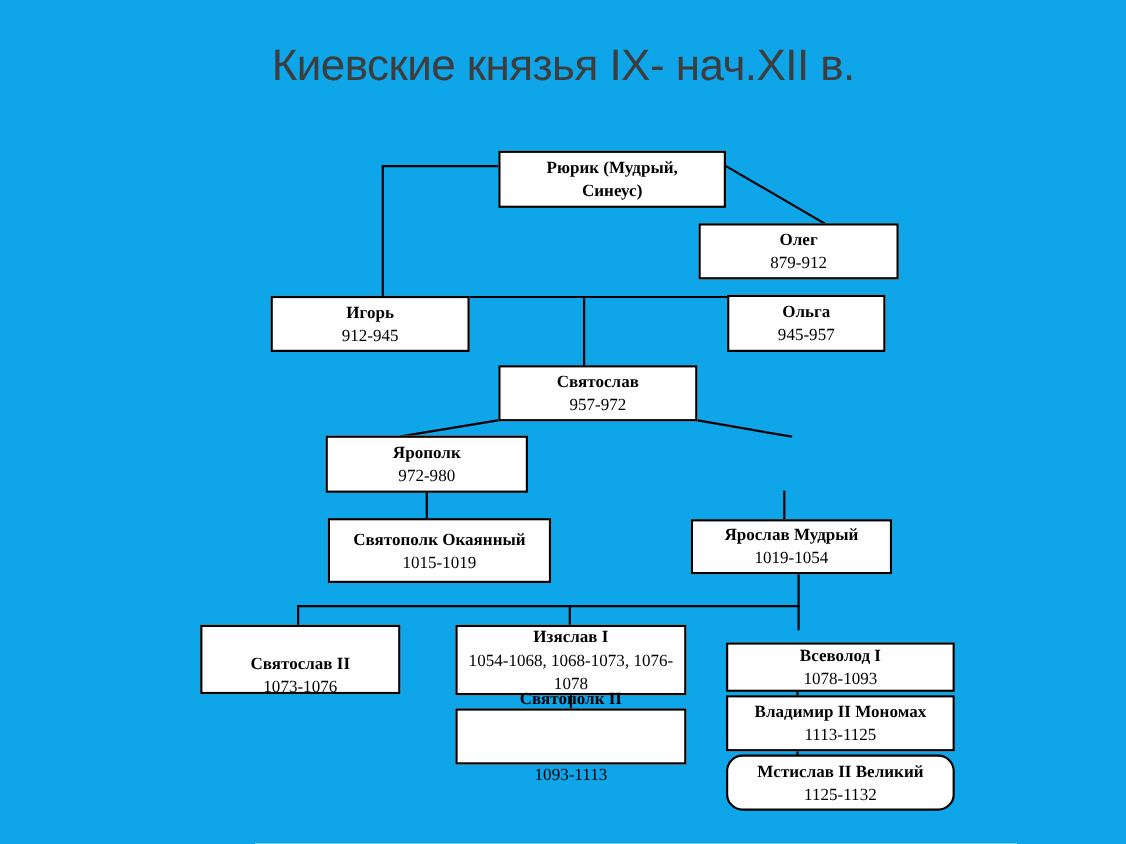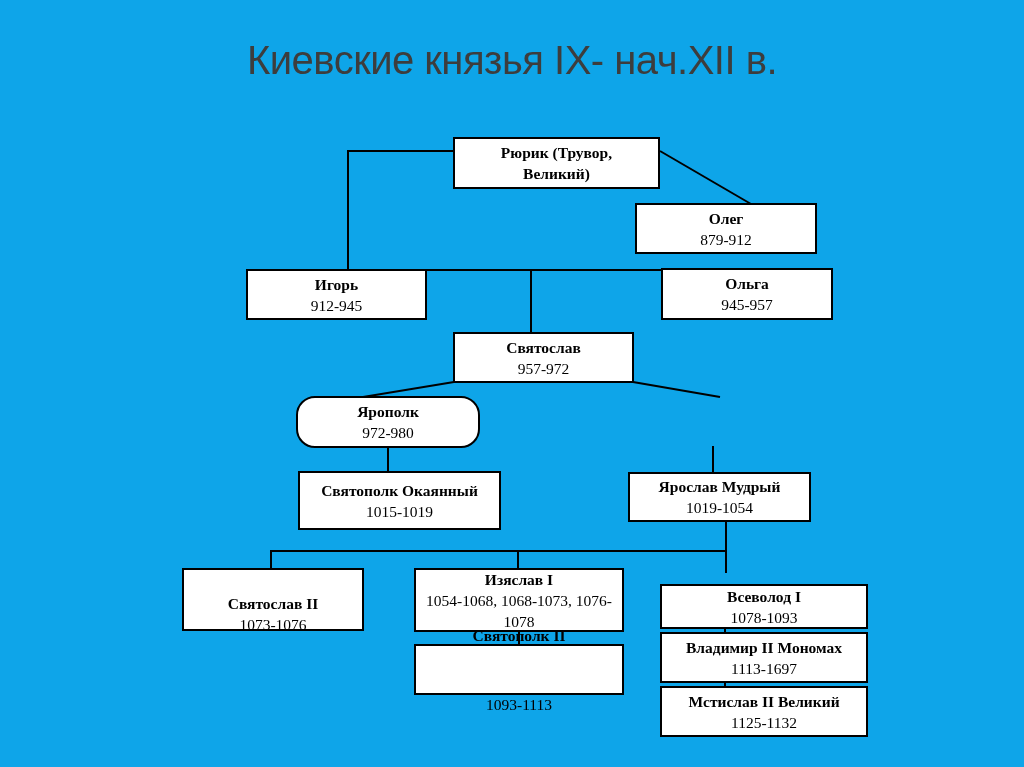--- a/index.html
+++ b/index.html
@@ -87,44 +87,44 @@
     <line x1="726" y1="521" x2="726" y2="573"></line>
     <line x1="270" y1="551" x2="727" y2="551"></line>
     <line x1="271" y1="550" x2="271" y2="575"></line>
     <line x1="518" y1="550" x2="518" y2="572"></line>
     <line x1="519" y1="628" x2="519" y2="648"></line>
     <line x1="725" y1="613" x2="725" y2="636"></line>
     <line x1="725" y1="679" x2="725" y2="690"></line>
   </svg>
 
   <div class="node narrow-name" style="left:453px; top:137px; width:207px; height:52px;">
-    <div class="node-name">Рюрик (Трувор, Великий)</div>
+    <div class="node-name">Рюрик (Мудрый, Синеус)</div>
   </div>
 
   <div class="node" style="left:635px; top:203px; width:182px; height:51px;">
     <div class="node-name">Олег</div>
     <div class="node-dates">879-912</div>
   </div>
 
   <div class="node" style="left:246px; top:269px; width:181px; height:51px;">
     <div class="node-name">Игорь</div>
     <div class="node-dates">912-945</div>
   </div>
 
-  <div class="node" style="left:661px; top:268px; width:172px; height:52px;">
+  <div class="node" style="left:661px; top:268px; width:144px; height:52px;">
     <div class="node-name">Ольга</div>
     <div class="node-dates">945-957</div>
   </div>
 
   <div class="node" style="left:453px; top:332px; width:181px; height:51px;">
     <div class="node-name">Святослав</div>
     <div class="node-dates">957-972</div>
   </div>
 
-  <div class="node" style="left:296px; top:396px; width:184px; height:52px;border-radius:19px;">
+  <div class="node" style="left:296px; top:396px; width:184px; height:52px;">
     <div class="node-name">Ярополк</div>
     <div class="node-dates">972-980</div>
   </div>
 
 
   <div class="node" style="left:298px; top:471px; width:203px; height:59px;">
     <div class="node-name">Святополк Окаянный</div>
     <div class="node-dates">1015-1019</div>
   </div>
 
@@ -148,21 +148,21 @@
     <div class="node-dates">1078-1093</div>
   </div>
 
   <div class="node" style="left:414px; top:644px; width:210px; height:51px;gap:48px;">
     <div class="node-name">Святополк II</div>
     <div class="node-dates">1093-1113</div>
   </div>
 
   <div class="node" style="left:660px; top:632px; width:208px; height:51px;">
     <div class="node-name">Владимир II Мономах</div>
-    <div class="node-dates">1113-1697</div>
+    <div class="node-dates">1113-1125</div>
   </div>
 
-  <div class="node" style="left:660px; top:686px; width:208px; height:51px;">
+  <div class="node" style="left:660px; top:686px; width:208px; height:51px;border-radius:15px;">
     <div class="node-name">Мстислав II Великий</div>
     <div class="node-dates">1125-1132</div>
   </div>
 
 </div>
 
 </body></html>

